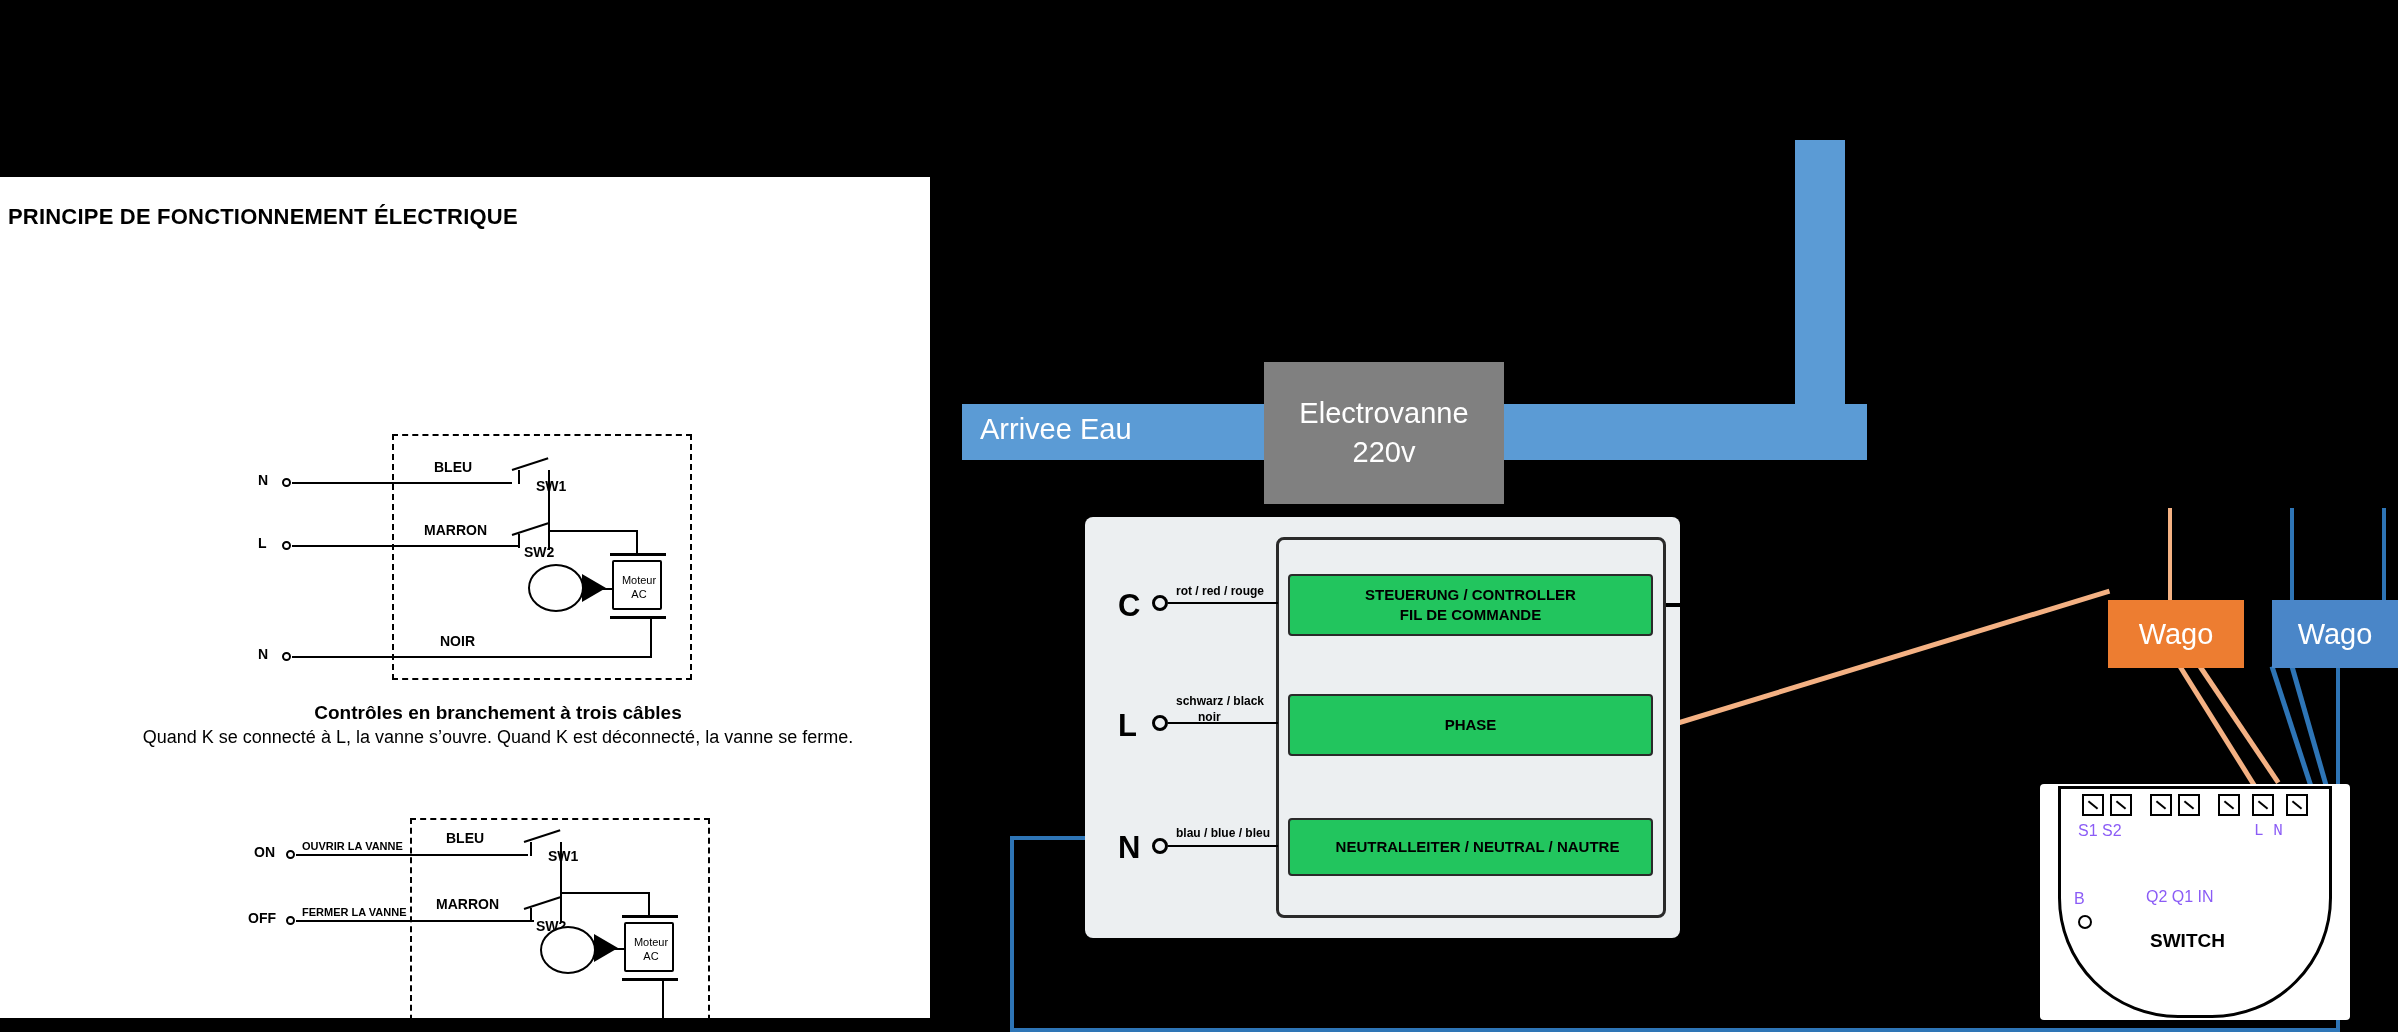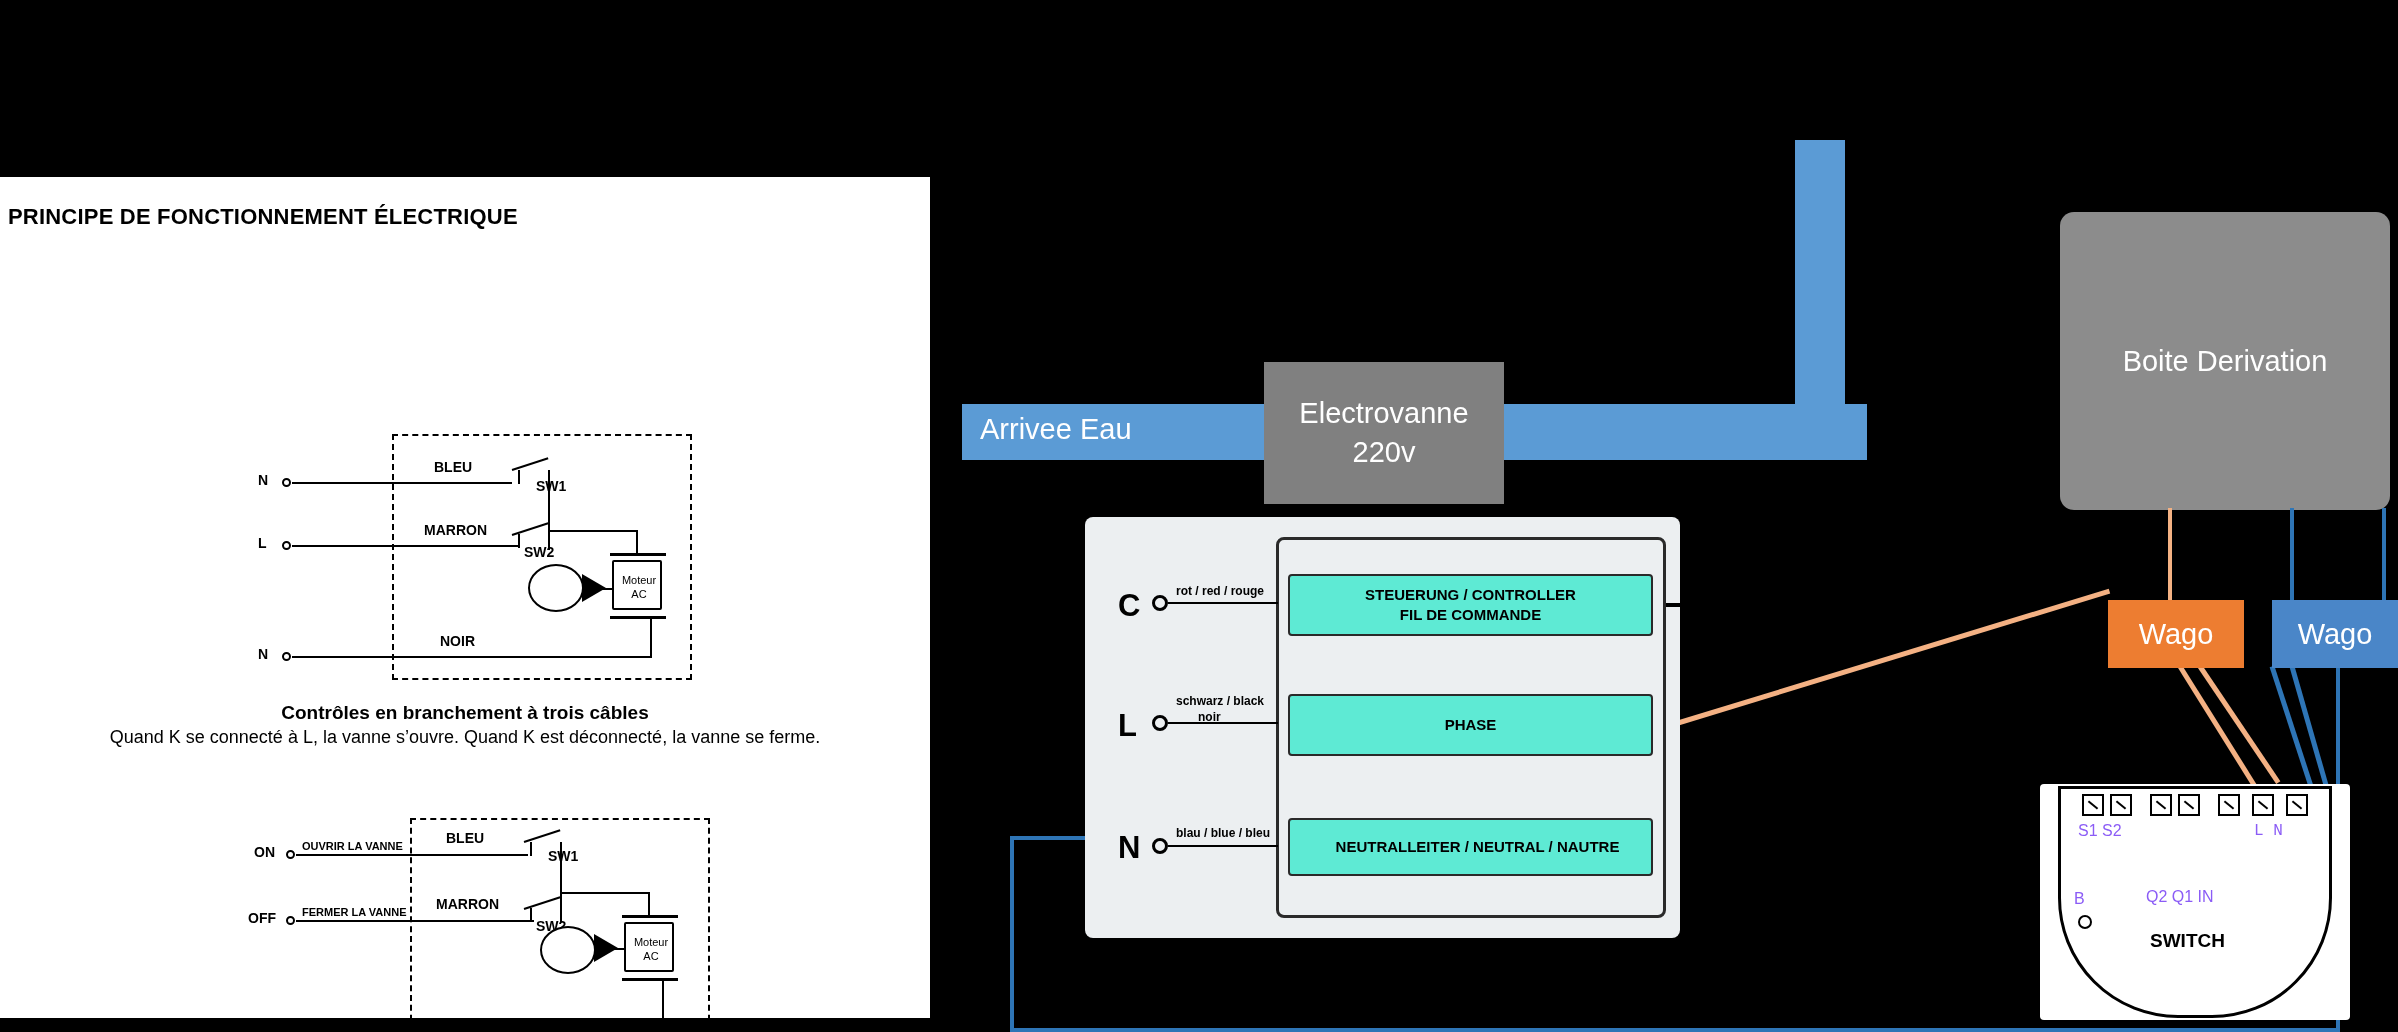--- a/index.html
+++ b/index.html
@@ -46,20 +46,21 @@
     top: 26px;
     font-size: 22px;
     font-weight: bold;
     letter-spacing: 0.2px;
     color: #000;
   }
   .panel-caption {
     position: absolute;
     text-align: center;
     color: #000;
+    margin-left: 33px;
   }
   .cap-bold {
     font-weight: bold;
     font-size: 19px;
   }
   .cap-norm {
     font-size: 18px;
   }
 
   
@@ -180,21 +181,21 @@
     top: 537px;
     width: 390px;
     height: 381px;
     border: 3px solid #2a2a2a;
     border-radius: 8px;
     box-sizing: border-box;
     background: #eceff1;
   }
   .ctrl-bar {
     position: absolute;
-    background: #5eead4;
+    background: #22c55e;
     border: 2px solid #2a2a2a;
     border-radius: 4px;
     box-sizing: border-box;
     display: flex;
     align-items: center;
     justify-content: center;
     text-align: center;
     color: #000;
     font-size: 15px;
     font-weight: bold;
@@ -477,23 +478,20 @@
   <div id="pipe-riser"></div>
   <div id="arrivee-eau-label">Arrivee Eau</div>
 
   <div id="electrovanne-box">
     <div>
       <div>Electrovanne</div>
       <div>220v</div>
     </div>
   </div>
 
-  <div id="boite-derivation-box">
-    <span>Boite Derivation</span>
-  </div>
 
   <div id="orange-wago-to-box"></div>
   <div id="blue-wago-to-box"></div>
   <div id="blue-wago-to-box2"></div>
 
   <div class="cable cable-orange" style="left:1660px; top:726px; width:470px; height:5px; transform: rotate(-17deg);"></div>
 
   <div class="cable cable-orange" style="left:2180px; top:664px; width:140px; height:5px; transform: rotate(58deg);"></div>
   <div class="cable cable-orange" style="left:2200px; top:664px; width:140px; height:5px; transform: rotate(56deg);"></div>
   <div class="cable cable-blue" style="left:2272px; top:664px; width:126px; height:5px; transform: rotate(72deg);"></div>

